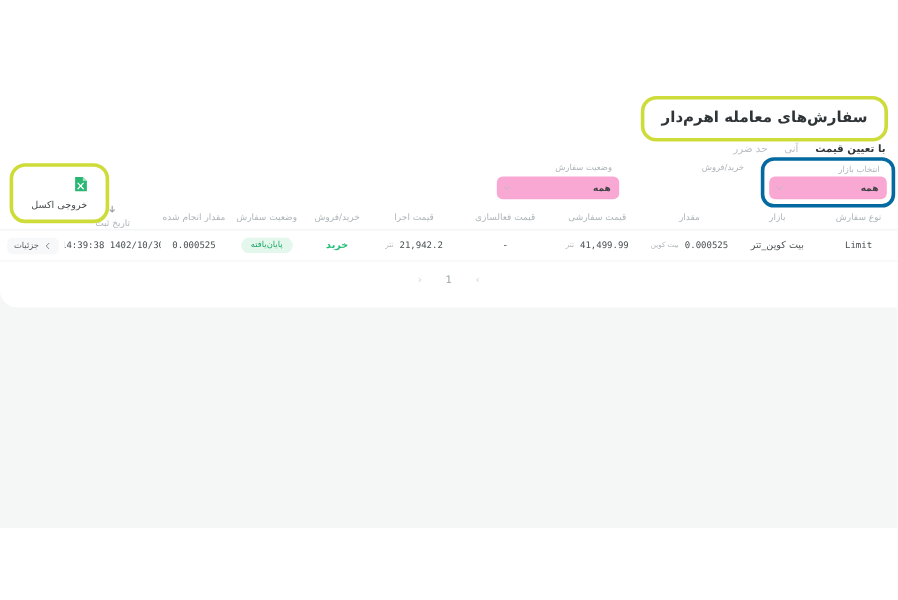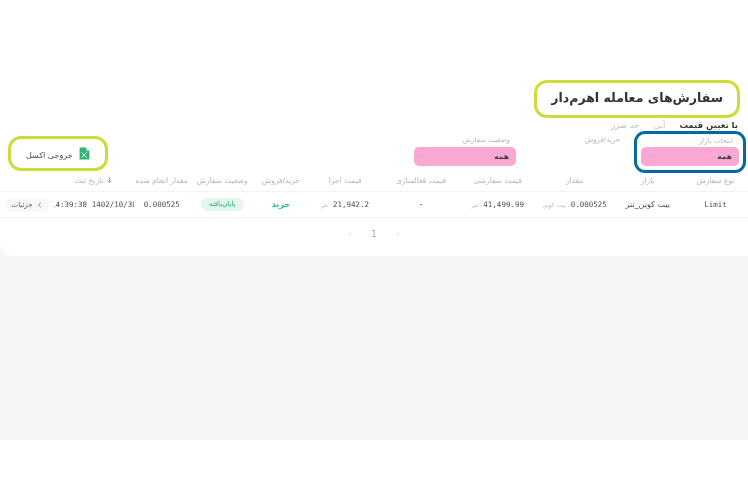--- a/index.html
+++ b/index.html
@@ -168,22 +168,22 @@
     position: absolute;
     top: 66px;
     left: 8px;
     border: 3px solid #cddc39;
     border-radius: 13px;
     background: #ffffff;
     padding: 4px 5px;
   }
   .excel-btn {
     display: flex;
-    flex-direction: row;
-    align-items: flex-end;
+    flex-direction: column;
+    align-items: flex-start;
     gap: 6px;
     background: #ffffff;
     border-radius: 7px;
     padding: 4px 10px;
     cursor: pointer;
   }
   .excel-label {
     font-size: 8px;
     color: #42484a;
     white-space: nowrap;
@@ -229,21 +229,21 @@
   
   .c-type   { width: 72px; }
   .c-market { width: 78px; }
   .c-amount { width: 84px; }
   .c-price  { width: 86px; }
   .c-trig   { width: 84px; }
   .c-exec   { width: 84px; }
   .c-side   { width: 58px; }
   .c-status { width: 72px; }
   .c-filled { width: 62px; }
-  .c-date   { width: 88px; }
+  .c-date   { width: 88px; flex-direction: column; }
   .c-det    { width: 60px; align-items: center; }
 
   .mono { font-family: "DejaVu Sans Mono", "Liberation Mono", monospace; font-size: 7.5px; }
 
   .unit {
     font-size: 6px;
     color: #b3babd;
     margin-right: 2px;
   }
 

